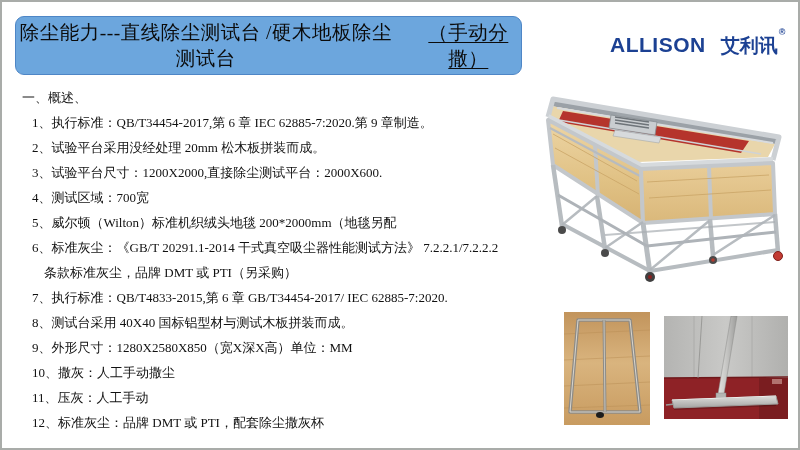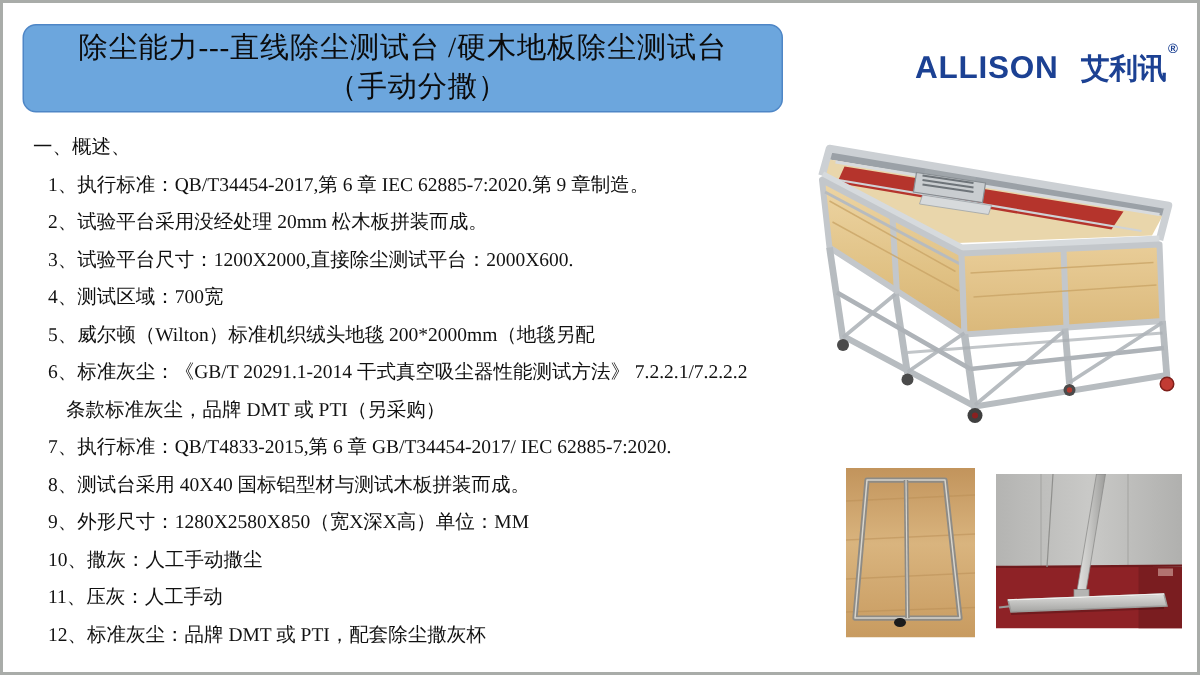--- a/index.html
+++ b/index.html
@@ -5,25 +5,25 @@
   html,body{margin:0;padding:0;background:#e8e8e8;}
   .slide{
     position:relative;width:800px;height:450px;box-sizing:border-box;
     background:#ffffff;border:2px solid #a9aca9;overflow:hidden;
     font-family:"Liberation Serif","DejaVu Serif",serif;color:#111;
   }
   
   .banner{
     position:absolute;left:13px;top:14px;width:505px;height:57px;
     background:#6CA6DD;border:1px solid #4E86C6;border-radius:9px;
-    display:flex;flex-direction:column;align-items:center;justify-content:center;
+    display:flex;flex-direction:row;align-items:center;justify-content:center;
     text-align:center;font-size:19.5px;line-height:26px;color:#0b0b0b;
     letter-spacing:0.5px;
   }
-  .banner .u{text-underline-offset:3px;margin-left:20px;}
+  .banner .u{text-decoration:underline;text-underline-offset:3px;margin-left:20px;}
   
   .logo{
     position:absolute;left:608px;top:31px;white-space:nowrap;
     font-family:"Liberation Sans","DejaVu Sans",sans-serif;font-weight:bold;
     color:#1C4193;
   }
   .logo-en{font-size:21px;letter-spacing:0.5px;text-align:right;}
   .logo-cn{font-size:19px;margin-left:15px;}
   .logo-r{font-size:9px;vertical-align:top;position:relative;top:-6px;left:1px;}
   

